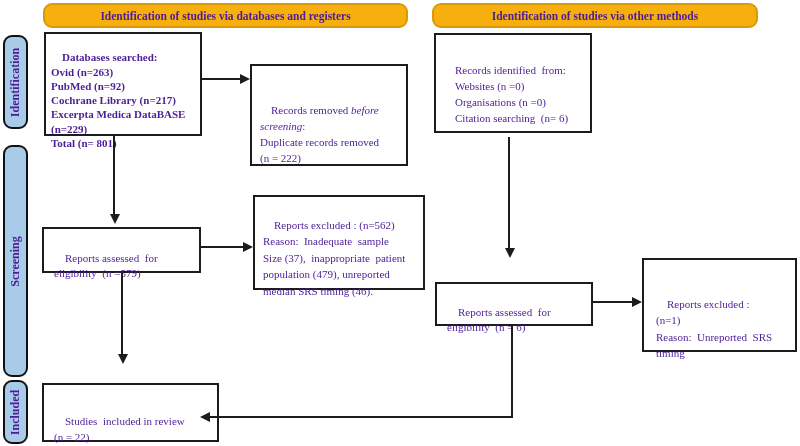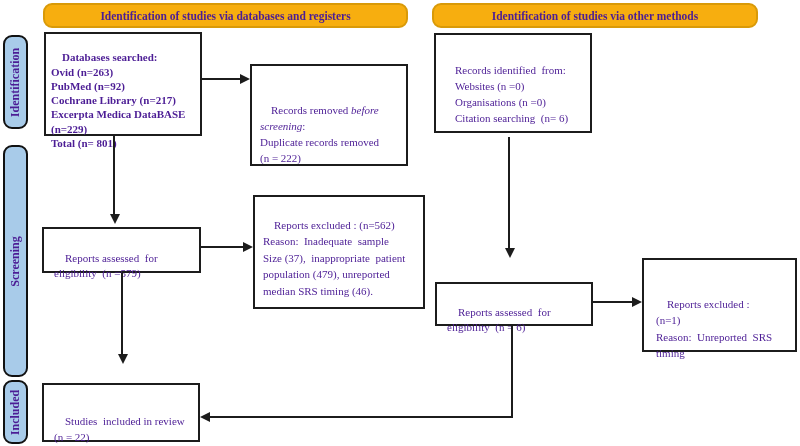--- a/index.html
+++ b/index.html
@@ -70,24 +70,24 @@
   
   #stage-identification { left: 3px; top: 35px;  width: 25px; height: 94px; }
   #stage-screening      { left: 3px; top: 145px; width: 25px; height: 232px; }
   #stage-included       { left: 3px; top: 380px; width: 25px; height: 64px; }
 
   
   #box-databases  { left: 44px;  top: 32px;  width: 158px; height: 104px; padding: 2px 4px 0 5px;  line-height: 14.3px; font-weight: bold; }
   #box-removed    { left: 250px; top: 33px;  width: 158px; height: 102px; padding: 20px 19px 0 8px; line-height: 16px; margin-top: 31px; }
   #box-identified { left: 434px; top: 33px;  width: 158px; height: 100px; padding: 11px 4px 0 8px; line-height: 16px; }
   #box-assessed-db{ left: 42px;  top: 227px; width: 159px; height: 46px;  padding: 7px 4px 0 10px; line-height: 15px; }
-  #box-excl-db    { left: 253px; top: 195px; width: 172px; height: 114px;  padding: 3px 8px 0 8px;  line-height: 16.5px; }
+  #box-excl-db    { left: 253px; top: 195px; width: 172px; height: 95px;  padding: 3px 8px 0 8px;  line-height: 16.5px; }
   #box-assessed-ot{ left: 435px; top: 282px; width: 158px; height: 44px;  padding: 6px 4px 0 10px; line-height: 15px; }
   #box-excl-ot    { left: 642px; top: 258px; width: 155px; height: 94px;  padding: 19px 20px 0 12px; line-height: 16.5px; }
-  #box-included   { left: 42px;  top: 383px; width: 158px; height: 59px;  padding: 12px 4px 0 10px; line-height: 16px; }
+  #box-included   { left: 42px;  top: 383px; width: 177px; height: 59px;  padding: 12px 4px 0 10px; line-height: 16px; }
 </style>
 </head>
 <body>
 
 <div id="canvas">
 
   <div class="hdr" id="hdr-db">
     <span>Identification of studies via databases and registers</span>
   </div>
   <div class="hdr" id="hdr-other">

